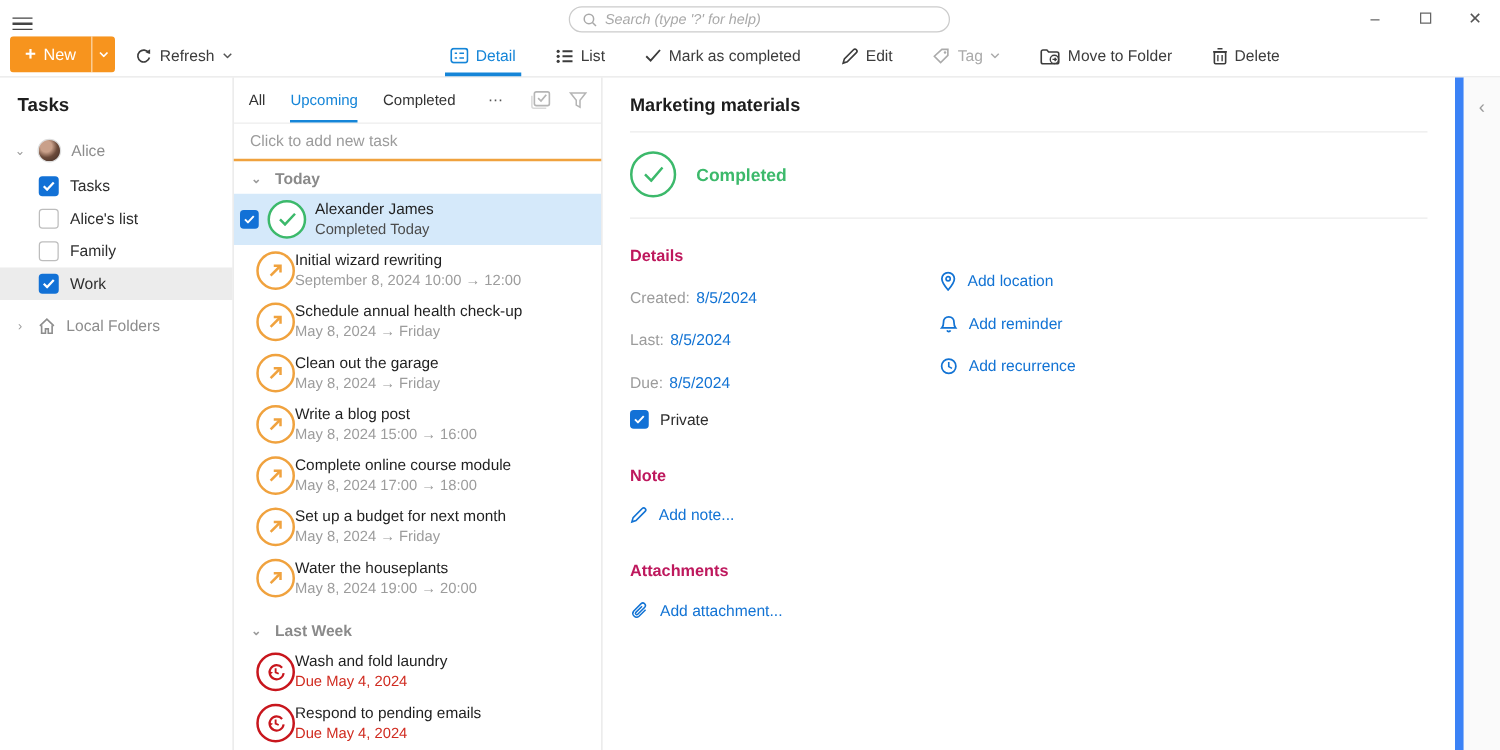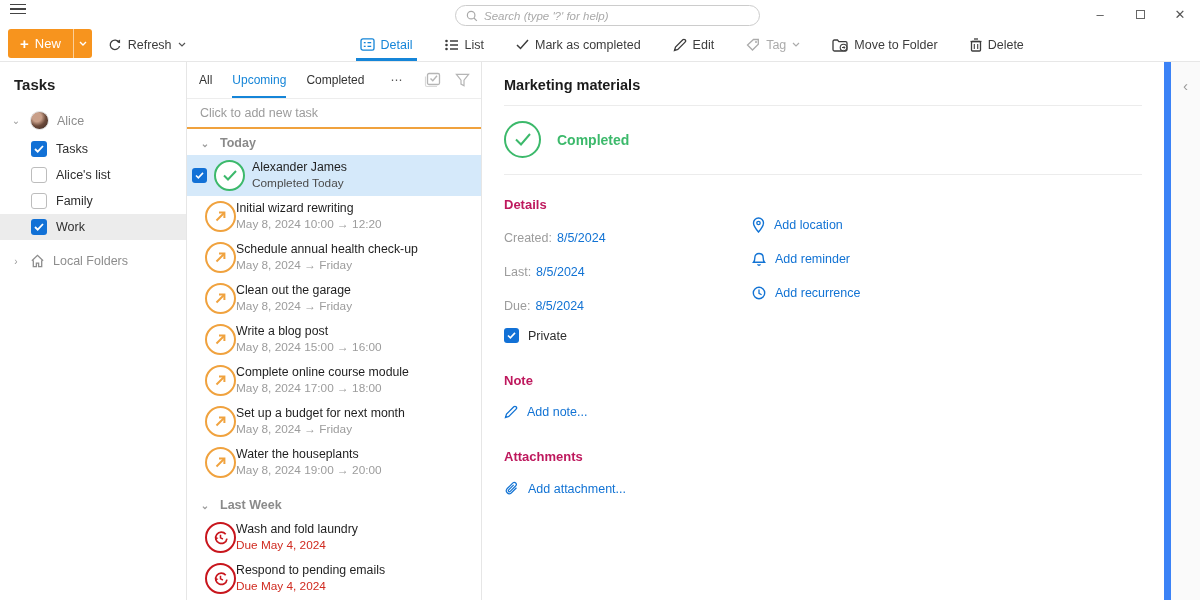--- a/index.html
+++ b/index.html
@@ -1,21 +1,21 @@
 <!DOCTYPE html>
 <html><head>
 <meta charset="utf-8">
 <style>
   * { margin:0; padding:0; box-sizing:border-box; }
   html,body { background:#fff; }
   body { font-family:"Liberation Sans", sans-serif; color:#333; }
   .app { width:1200px; height:600px; position:relative; background:#fff; overflow:hidden; }
 
   
-  .titlebar { height:28px; display:flex; align-items:flex-start; position:relative; }
+  .titlebar { height:28px; display:flex; align-items:flex-end; position:relative; }
   .hamburger { width:26px; height:18px; margin-left:10px; display:flex; flex-direction:column; justify-content:center; gap:3px; cursor:pointer; }
   .hamburger span { display:block; width:16px; height:1.6px; background:#444; }
   .searchbox { position:absolute; left:455px; top:5px; width:305px; height:21px; border:1px solid #ccc; border-radius:11px; display:flex; align-items:center; padding:0 10px; gap:6px; }
   .searchbox input { border:none; outline:none; flex:1; font-size:11.5px; font-family:"Liberation Sans",sans-serif; color:#555; background:transparent; }
   .searchbox input::placeholder { color:#a9a9a9; font-style:italic; }
   .winctrl { margin-left:auto; display:flex; align-items:center; height:100%; }
   .winbtn { width:40px; height:100%; display:flex; align-items:center; justify-content:center; color:#555; font-size:13px; cursor:pointer; }
   .winbtn .maxbox { width:9px; height:9px; border:1.2px solid #666; display:block; }
 
   
@@ -300,21 +300,21 @@
 
         <div class="task">
           <span class="ticon upcoming">
               <svg width="13" height="13" viewBox="0 0 13 13">
                 <line x1="2.5" y1="10.5" x2="10" y2="3" stroke="#f0a23e" stroke-width="2"></line>
                 <polyline points="5,2.6 10.4,2.6 10.4,8" fill="none" stroke="#f0a23e" stroke-width="2"></polyline>
               </svg>
             </span>
           <span class="t-txt">
               <div class="t-title">Initial wizard rewriting</div>
-              <div class="t-sub">May 8, 2024 10:00 → 12:20</div>
+              <div class="t-sub">September 8, 2024 10:00 → 12:00</div>
             </span>
         </div>
         <div class="task">
           <span class="ticon upcoming">
               <svg width="13" height="13" viewBox="0 0 13 13">
                 <line x1="2.5" y1="10.5" x2="10" y2="3" stroke="#f0a23e" stroke-width="2"></line>
                 <polyline points="5,2.6 10.4,2.6 10.4,8" fill="none" stroke="#f0a23e" stroke-width="2"></polyline>
               </svg>
             </span>
           <span class="t-txt">

